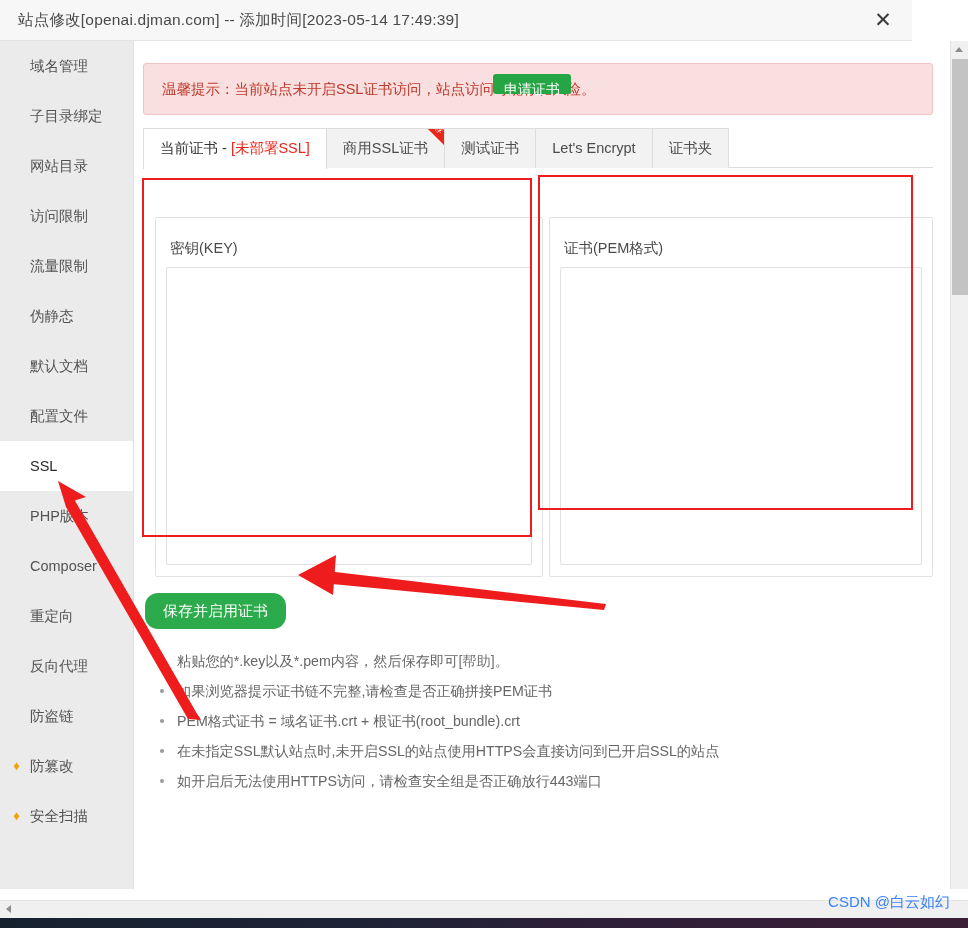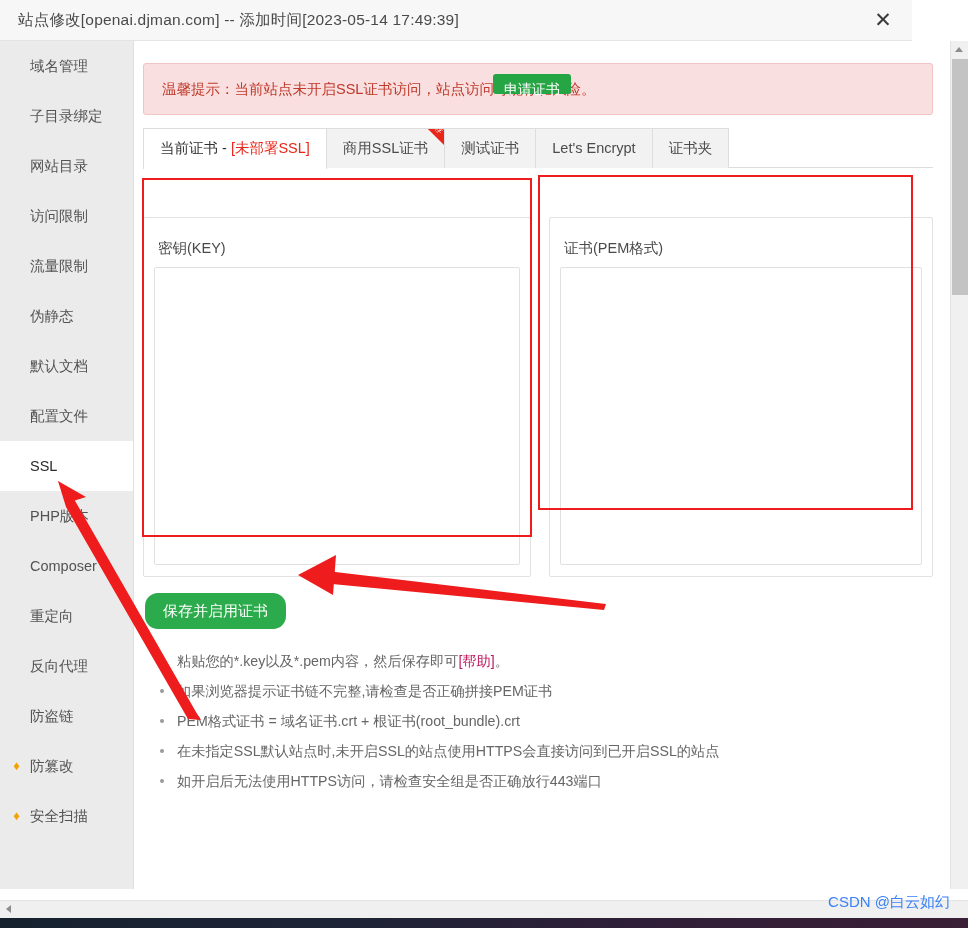--- a/index.html
+++ b/index.html
@@ -176,21 +176,21 @@
 
   
   .panel {
     position: absolute;
     top: 176px;
     height: 360px;
     border: 1px solid #e2e2e2;
     background: #ffffff;
     border-radius: 2px;
   }
-  .panel-key  { left: 8px;   width: 388px; }
+  .panel-key  { left: 20px;   width: 388px; }
   .panel-cert { left: 414px; width: 384px; }
   .panel-label {
     position: absolute;
     left: 14px; top: 21px;
     font-size: 14.5px;
     color: #4a4a4a;
     white-space: nowrap;
   }
   .panel-textarea {
     position: absolute;
@@ -241,21 +241,21 @@
     white-space: nowrap;
   }
   .tips li::before {
     content: "";
     position: absolute;
     left: 7px; top: 8px;
     width: 4px; height: 4px;
     border-radius: 50%;
     background: #9a9a9a;
   }
-  .tips .help { color: #be185d; cursor: pointer; text-align: right; }
+  .tips .help { color: #737373; cursor: pointer; text-align: right; }
 
   
   .vscroll {
     position: absolute;
     right: 0; top: 41px;
     width: 18px; height: 848px;
     background: #f0f0f0;
     border-left: 1px solid #e4e4e4;
   }
   .vscroll-arrow-up {

